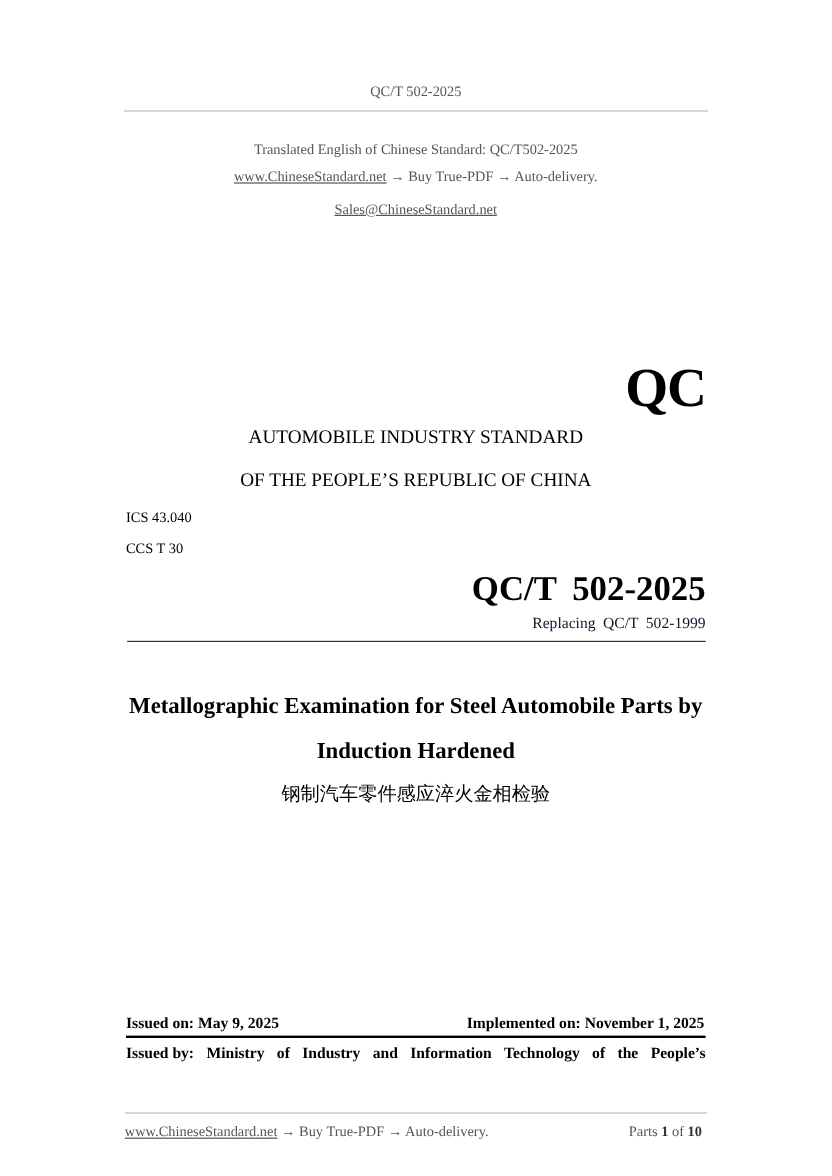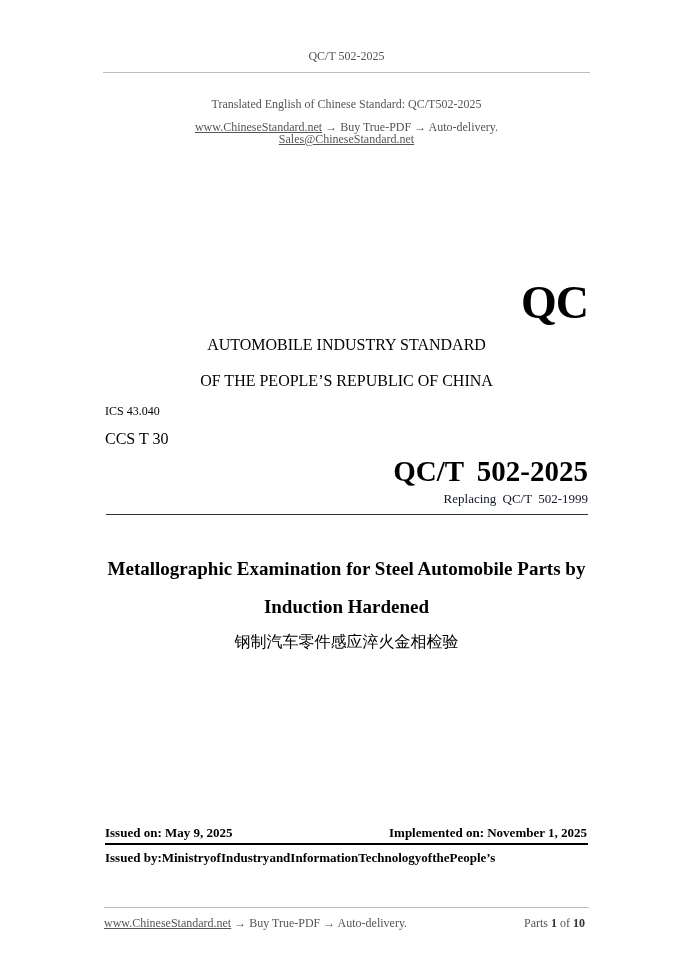--- a/index.html
+++ b/index.html
@@ -1,47 +1,47 @@
 <!DOCTYPE html>
 <html><head>
   <meta charset="utf-8">
   <style>
     html, body { margin: 0; padding: 0; background: #ffffff; }
     body {
       width: 693px; height: 980px; position: relative; overflow: hidden;
       font-family: "Liberation Serif", "DejaVu Serif", serif;
       color: #000;
     }
-    .abs { position: absolute; }
+    .abs { position: absolute; margin-top: 20px; }
     .center { left: 0; width: 693px; text-align: center; }
     .running-header { top: 49px; font-size: 12px; color: #555; }
     .hr-top { top: 72px; left: 103px; width: 487px; height: 1px; background: #bdbdbd; }
     .t-line { font-size: 12px; color: #555; }
     .t1 { top: 97px; }
     .t2 { top: 120px; }
-    .t3 { top: 132px; }
+    .t3 { top: 147px; }
     a.link { color: #555; text-decoration: underline; }
     .qc-logo { top: 276px; right: 105px; font-size: 46px; font-weight: bold; letter-spacing: -1px; }
     .std-title { font-size: 16px; }
     .s1 { top: 336px; }
     .s2 { top: 372px; }
     .ics { top: 404px; left: 105px; font-size: 12px; }
-    .ccs { top: 430px; left: 105px; font-size: 16px; }
+    .ccs { top: 430px; left: 105px; font-size: 12px; }
     .std-number { top: 455px; right: 105px; font-size: 29px; font-weight: bold; word-spacing: 6px; }
     .replacing { top: 491px; right: 105px; font-size: 13px; word-spacing: 3px; color: #0f172a; }
     .hr-mid { top: 514px; left: 106px; width: 482px; height: 1px; background: #333; }
     .doc-title { font-size: 19px; font-weight: bold; }
     .d1 { top: 558px; }
     .d2 { top: 596px; text-align: center; }
     .cn-title { top: 632px; font-family: "DejaVu Sans", sans-serif; font-size: 16px; }
     .issued-on { top: 825px; left: 105px; font-size: 13px; font-weight: bold; }
     .implemented-on { top: 825px; right: 106px; font-size: 13px; font-weight: bold; }
     .hr-bold { top: 843px; left: 105px; width: 483px; height: 2px; background: #000; }
     .issued-by { top: 850px; left: 105px; width: 483px; font-size: 13px; font-weight: bold; }
-    .issued-by .row1 { display: flex; }
+    .issued-by .row1 { display: flex; justify-content: space-between; }
     .issued-by .row2 { padding-left: 73px; margin-top: 2px; }
     .hr-foot { top: 907px; left: 104px; width: 485px; height: 1px; background: #bdbdbd; }
     .footer-left { top: 916px; left: 104px; font-size: 12px; color: #555; }
     .footer-right { top: 916px; right: 108px; font-size: 12px; color: #555; }
     .footer-right b { color: #333; }
   </style>
 </head>
 <body>
 
 <div class="abs center running-header">QC/T 502-2025</div>

